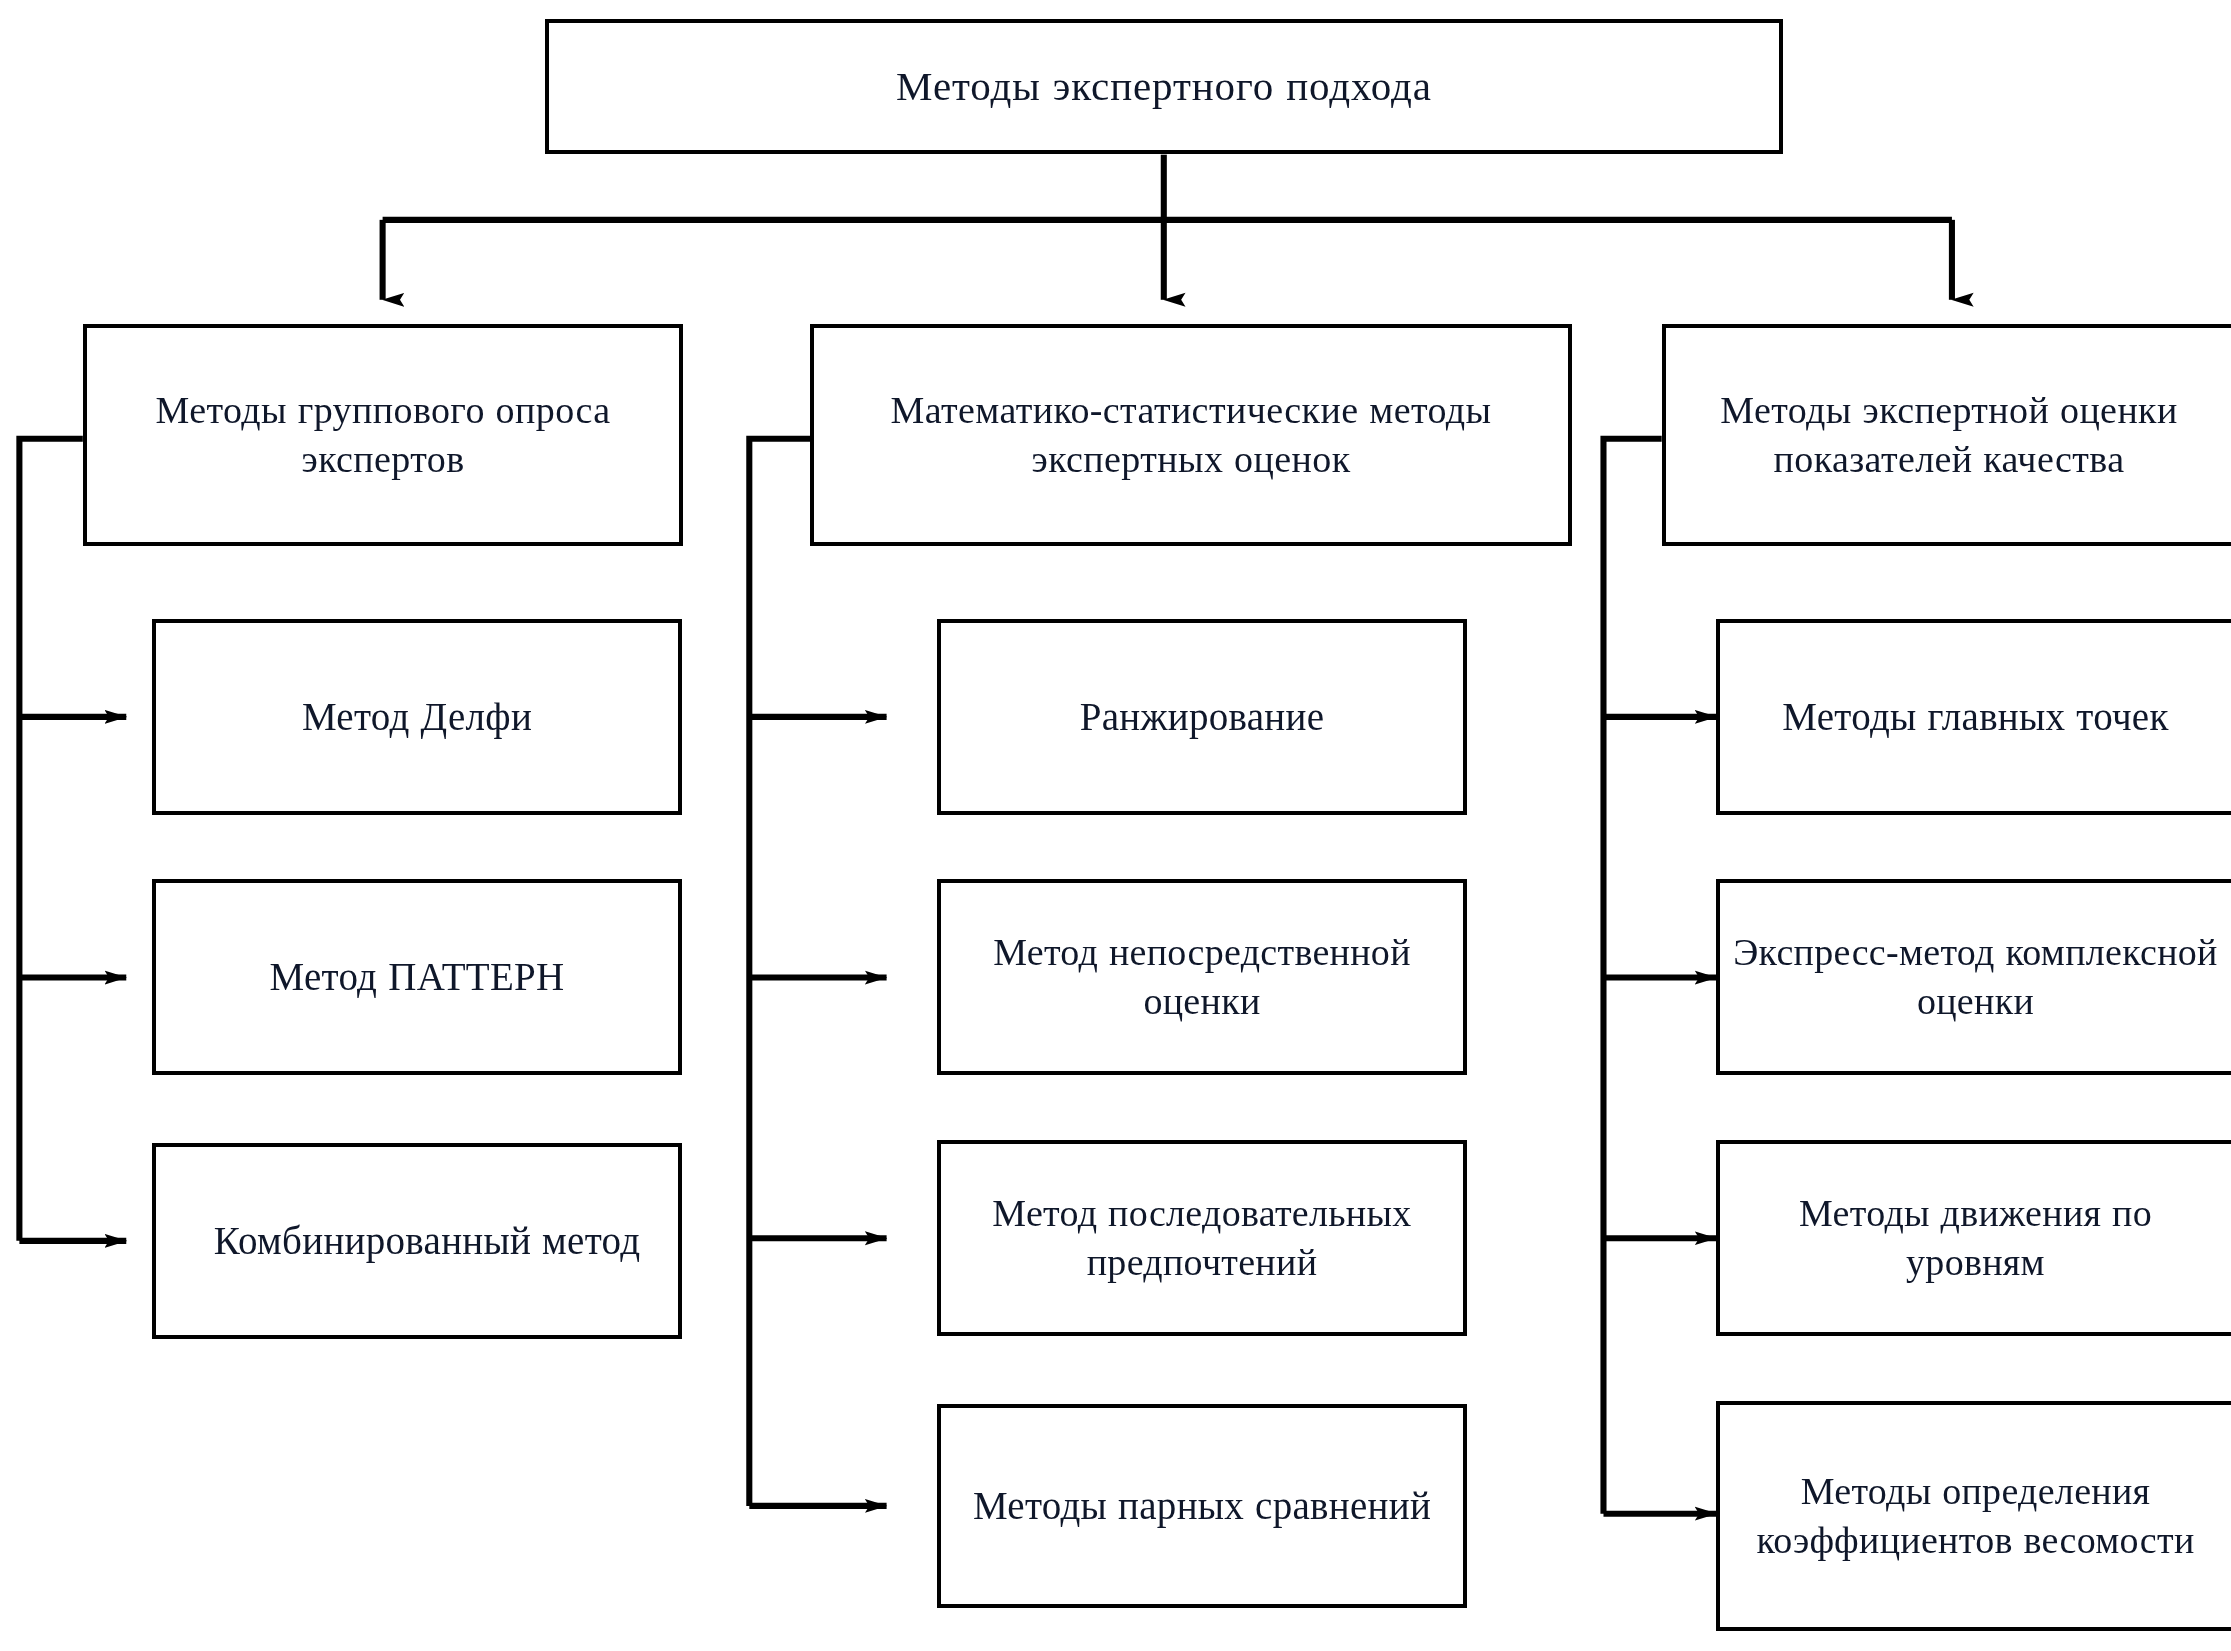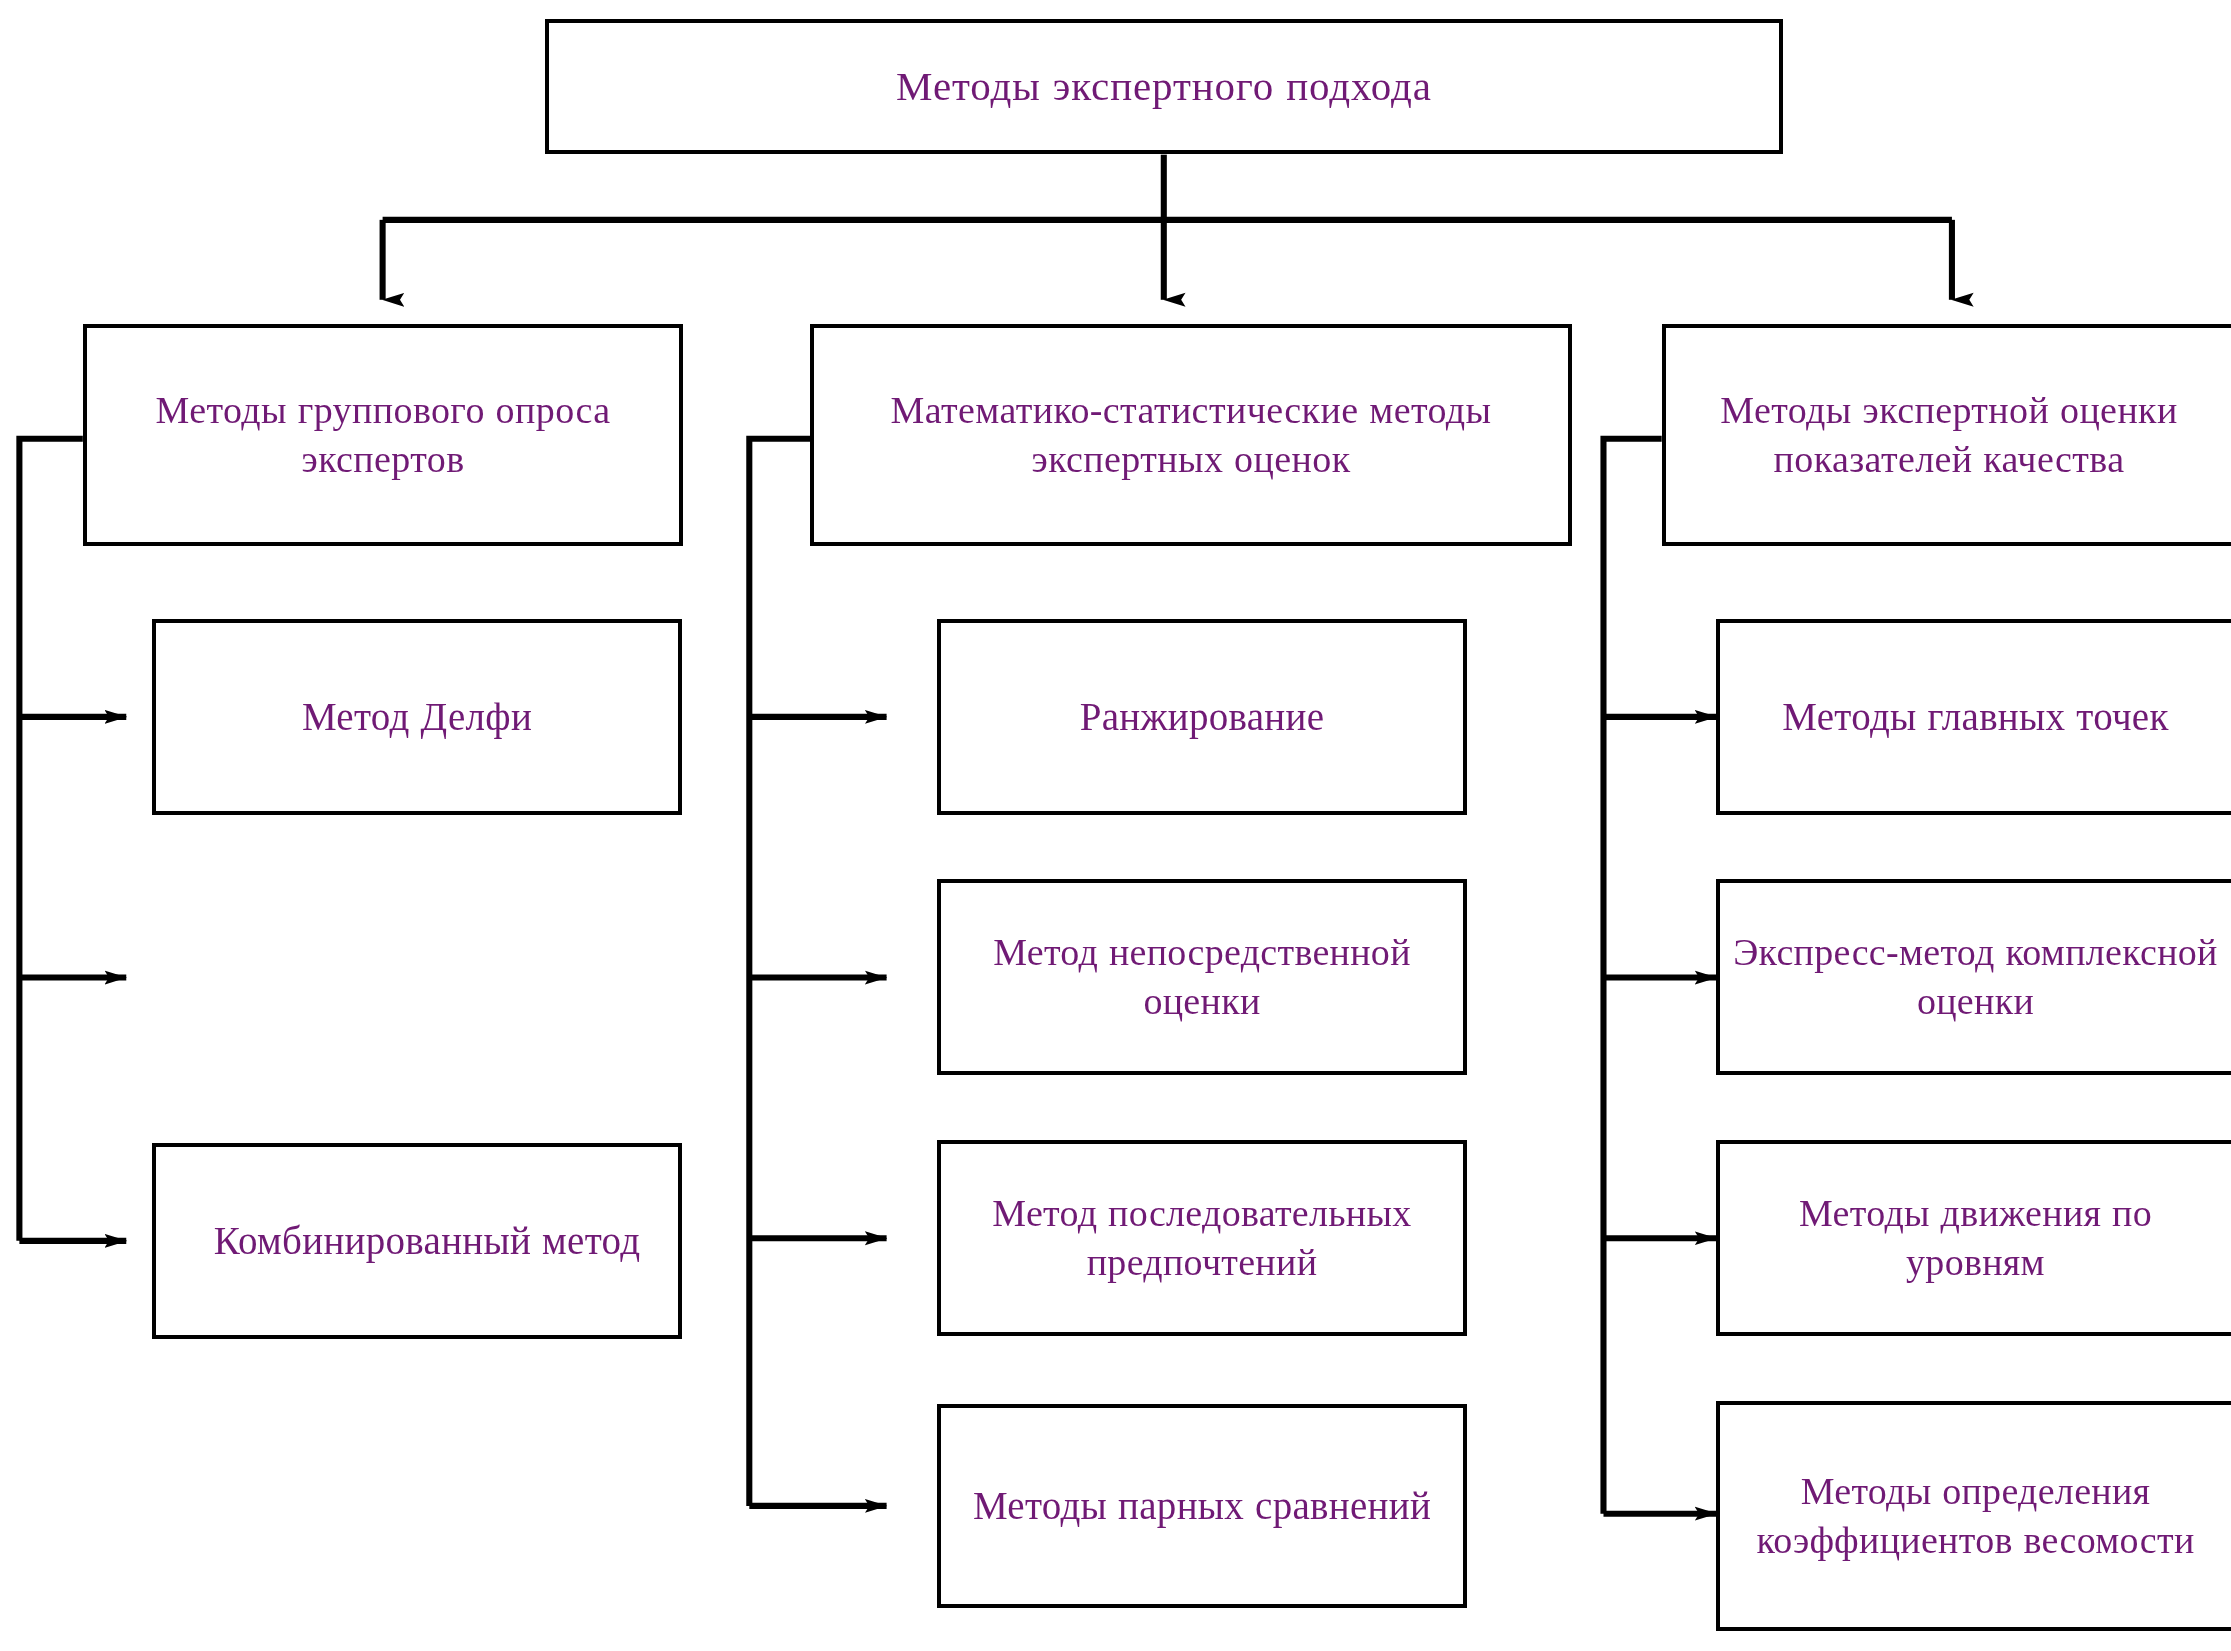--- a/index.html
+++ b/index.html
@@ -33,21 +33,21 @@
     align-items: center;
     justify-content: center;
     text-align: center;
     z-index: 5;
   }
   .node-label {
     display: block;
     width: 100%;
     padding: 0 8.7px;
     box-sizing: border-box;
-    color: #701a75;
+    color: #0f172a;
     font-weight: 700;
     line-height: 1.30;
     letter-spacing: 0.3px;
     word-spacing: 0.9px;
   }
   .root-box .node-label { font-size: 41px; font-weight: 400; letter-spacing: 0.9px; }
   .head-box .node-label { font-size: 38px; font-weight: 400; letter-spacing: 0.4px; }
   .leaf-box .node-label { font-size: 39px; font-weight: 400; }
   .leaf-box.dense .node-label { font-size: 38px; }
 </style>
@@ -111,20 +111,23 @@
   </div>
 
   <div class="node-box head-box" style="left:1662px; top:324px; width:574px; height:222px;">
     <span class="node-label">Методы экспертной оценки показателей качества</span>
   </div>
 
   <div class="node-box leaf-box" style="left:152px; top:619px; width:530px; height:196px;">
     <span class="node-label">Метод Делфи</span>
   </div>
 
+  <div class="node-box leaf-box" style="left:152px; top:879px; width:530px; height:196px;">
+    <span class="node-label">Метод ПАТТЕРН</span>
+  </div>
 
   <div class="node-box leaf-box" style="left:152px; top:1143px; width:530px; height:196px;padding-left:20px;">
     <span class="node-label">Комбинированный метод</span>
   </div>
 
   <div class="node-box leaf-box" style="left:937px; top:619px; width:530px; height:196px;">
     <span class="node-label">Ранжирование</span>
   </div>
 
   <div class="node-box leaf-box dense" style="left:937px; top:879px; width:530px; height:196px;align-items:center;">

